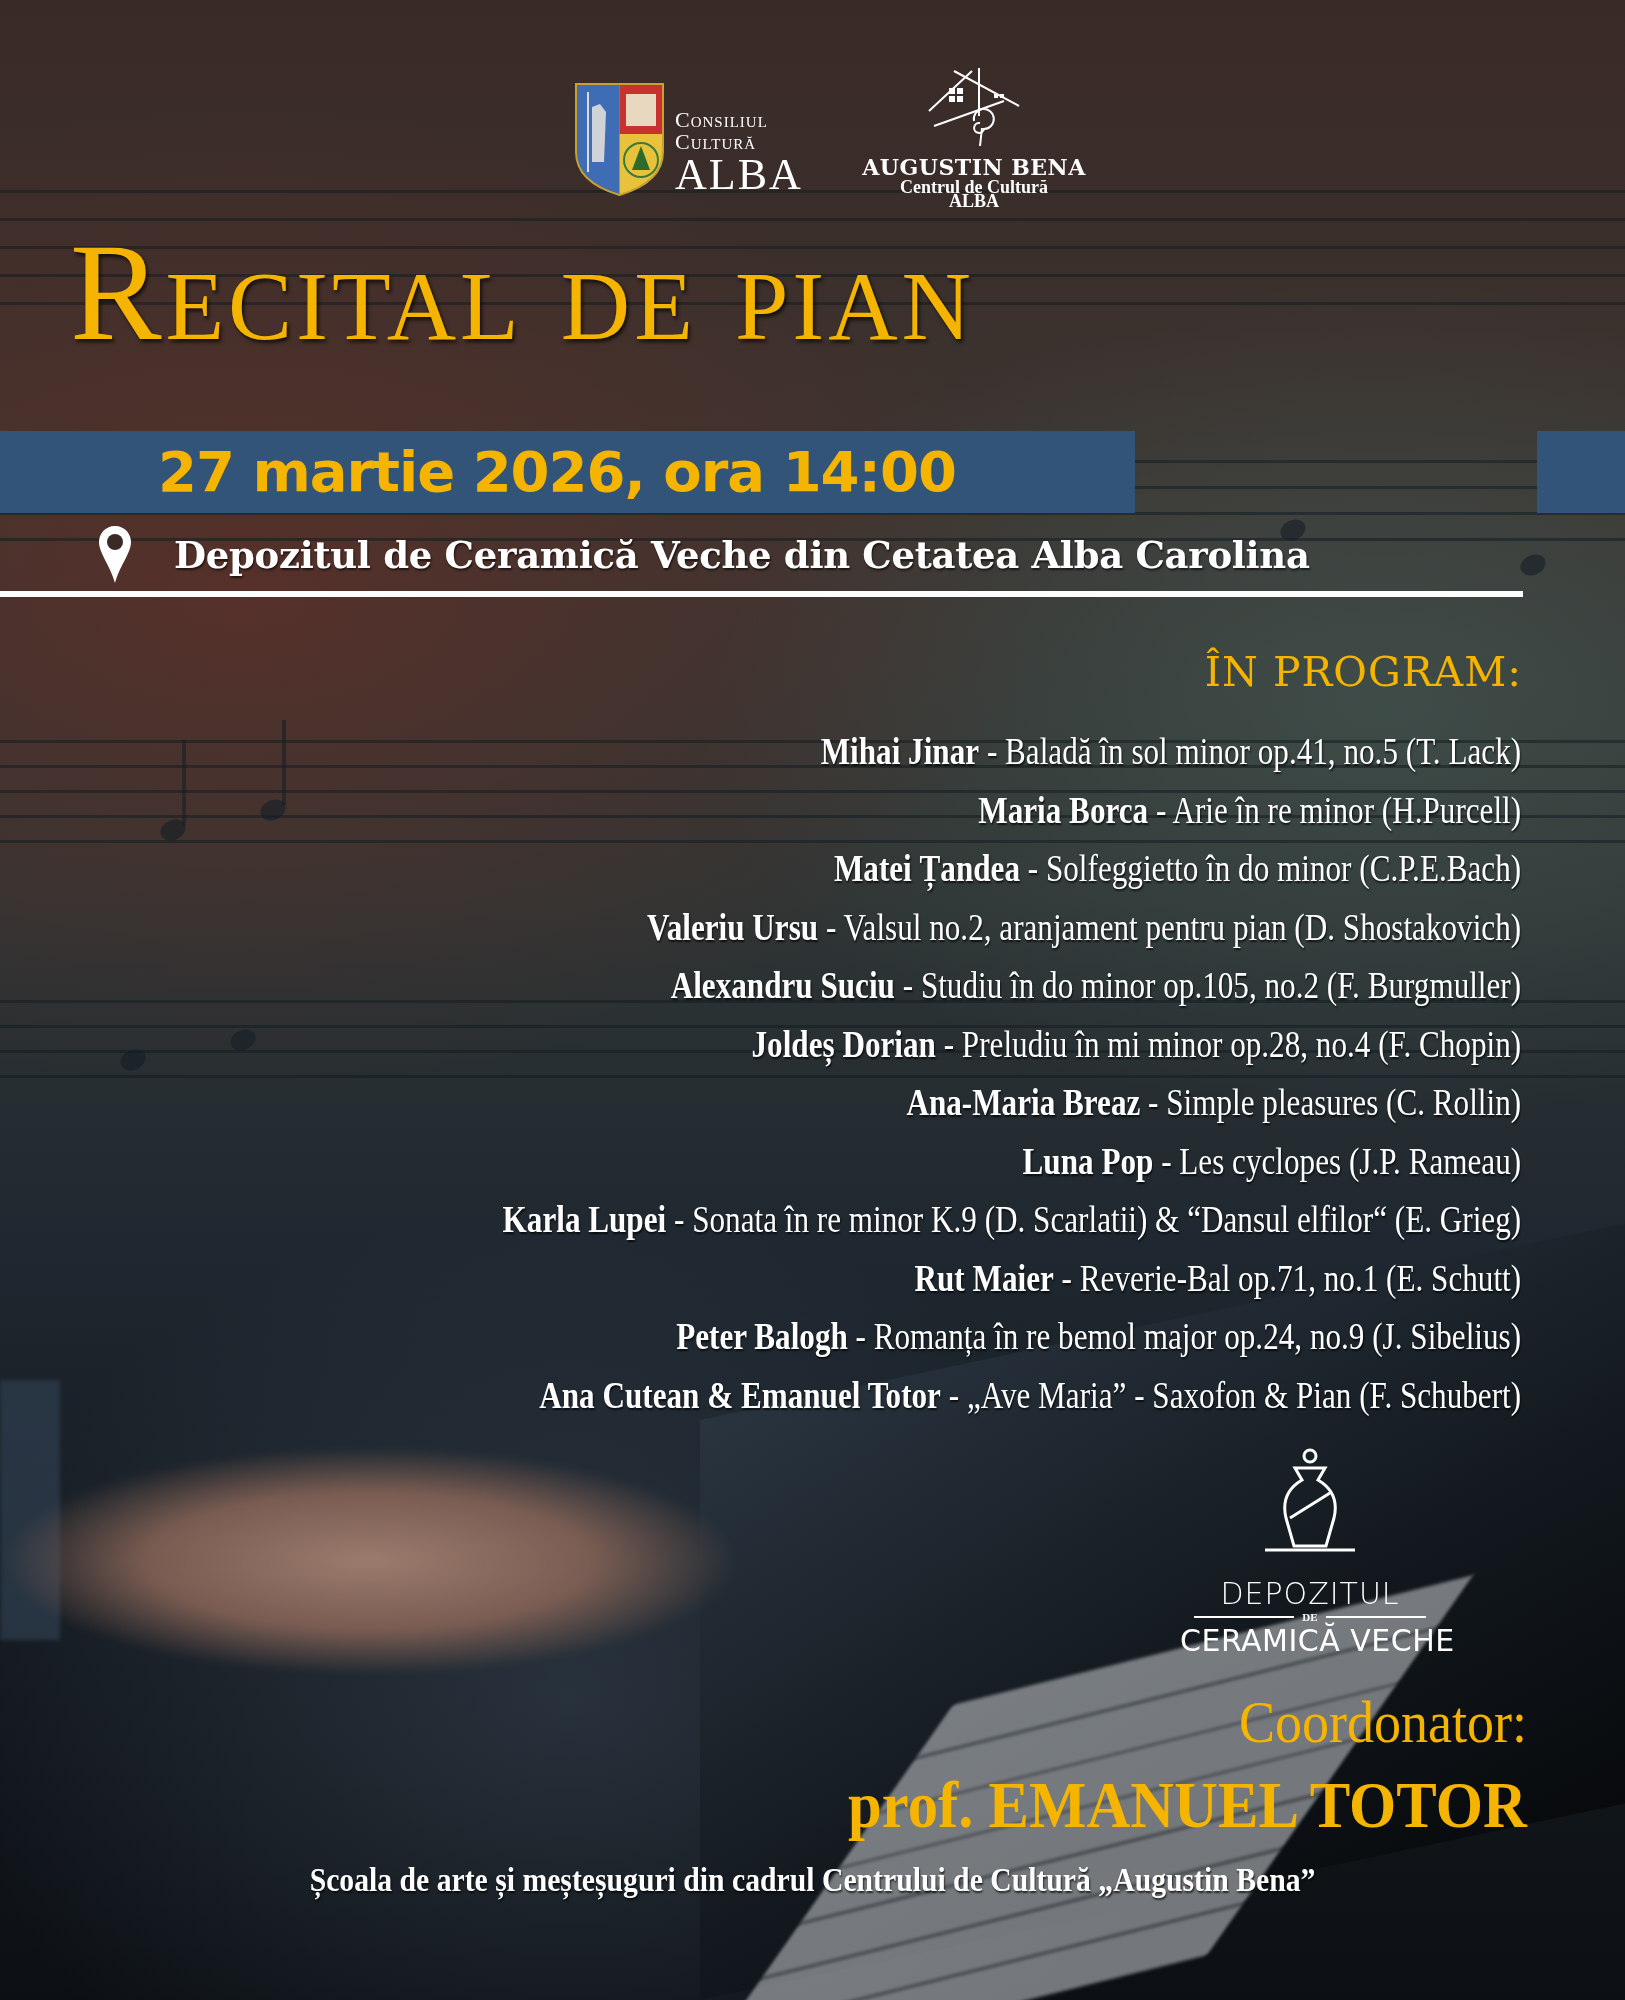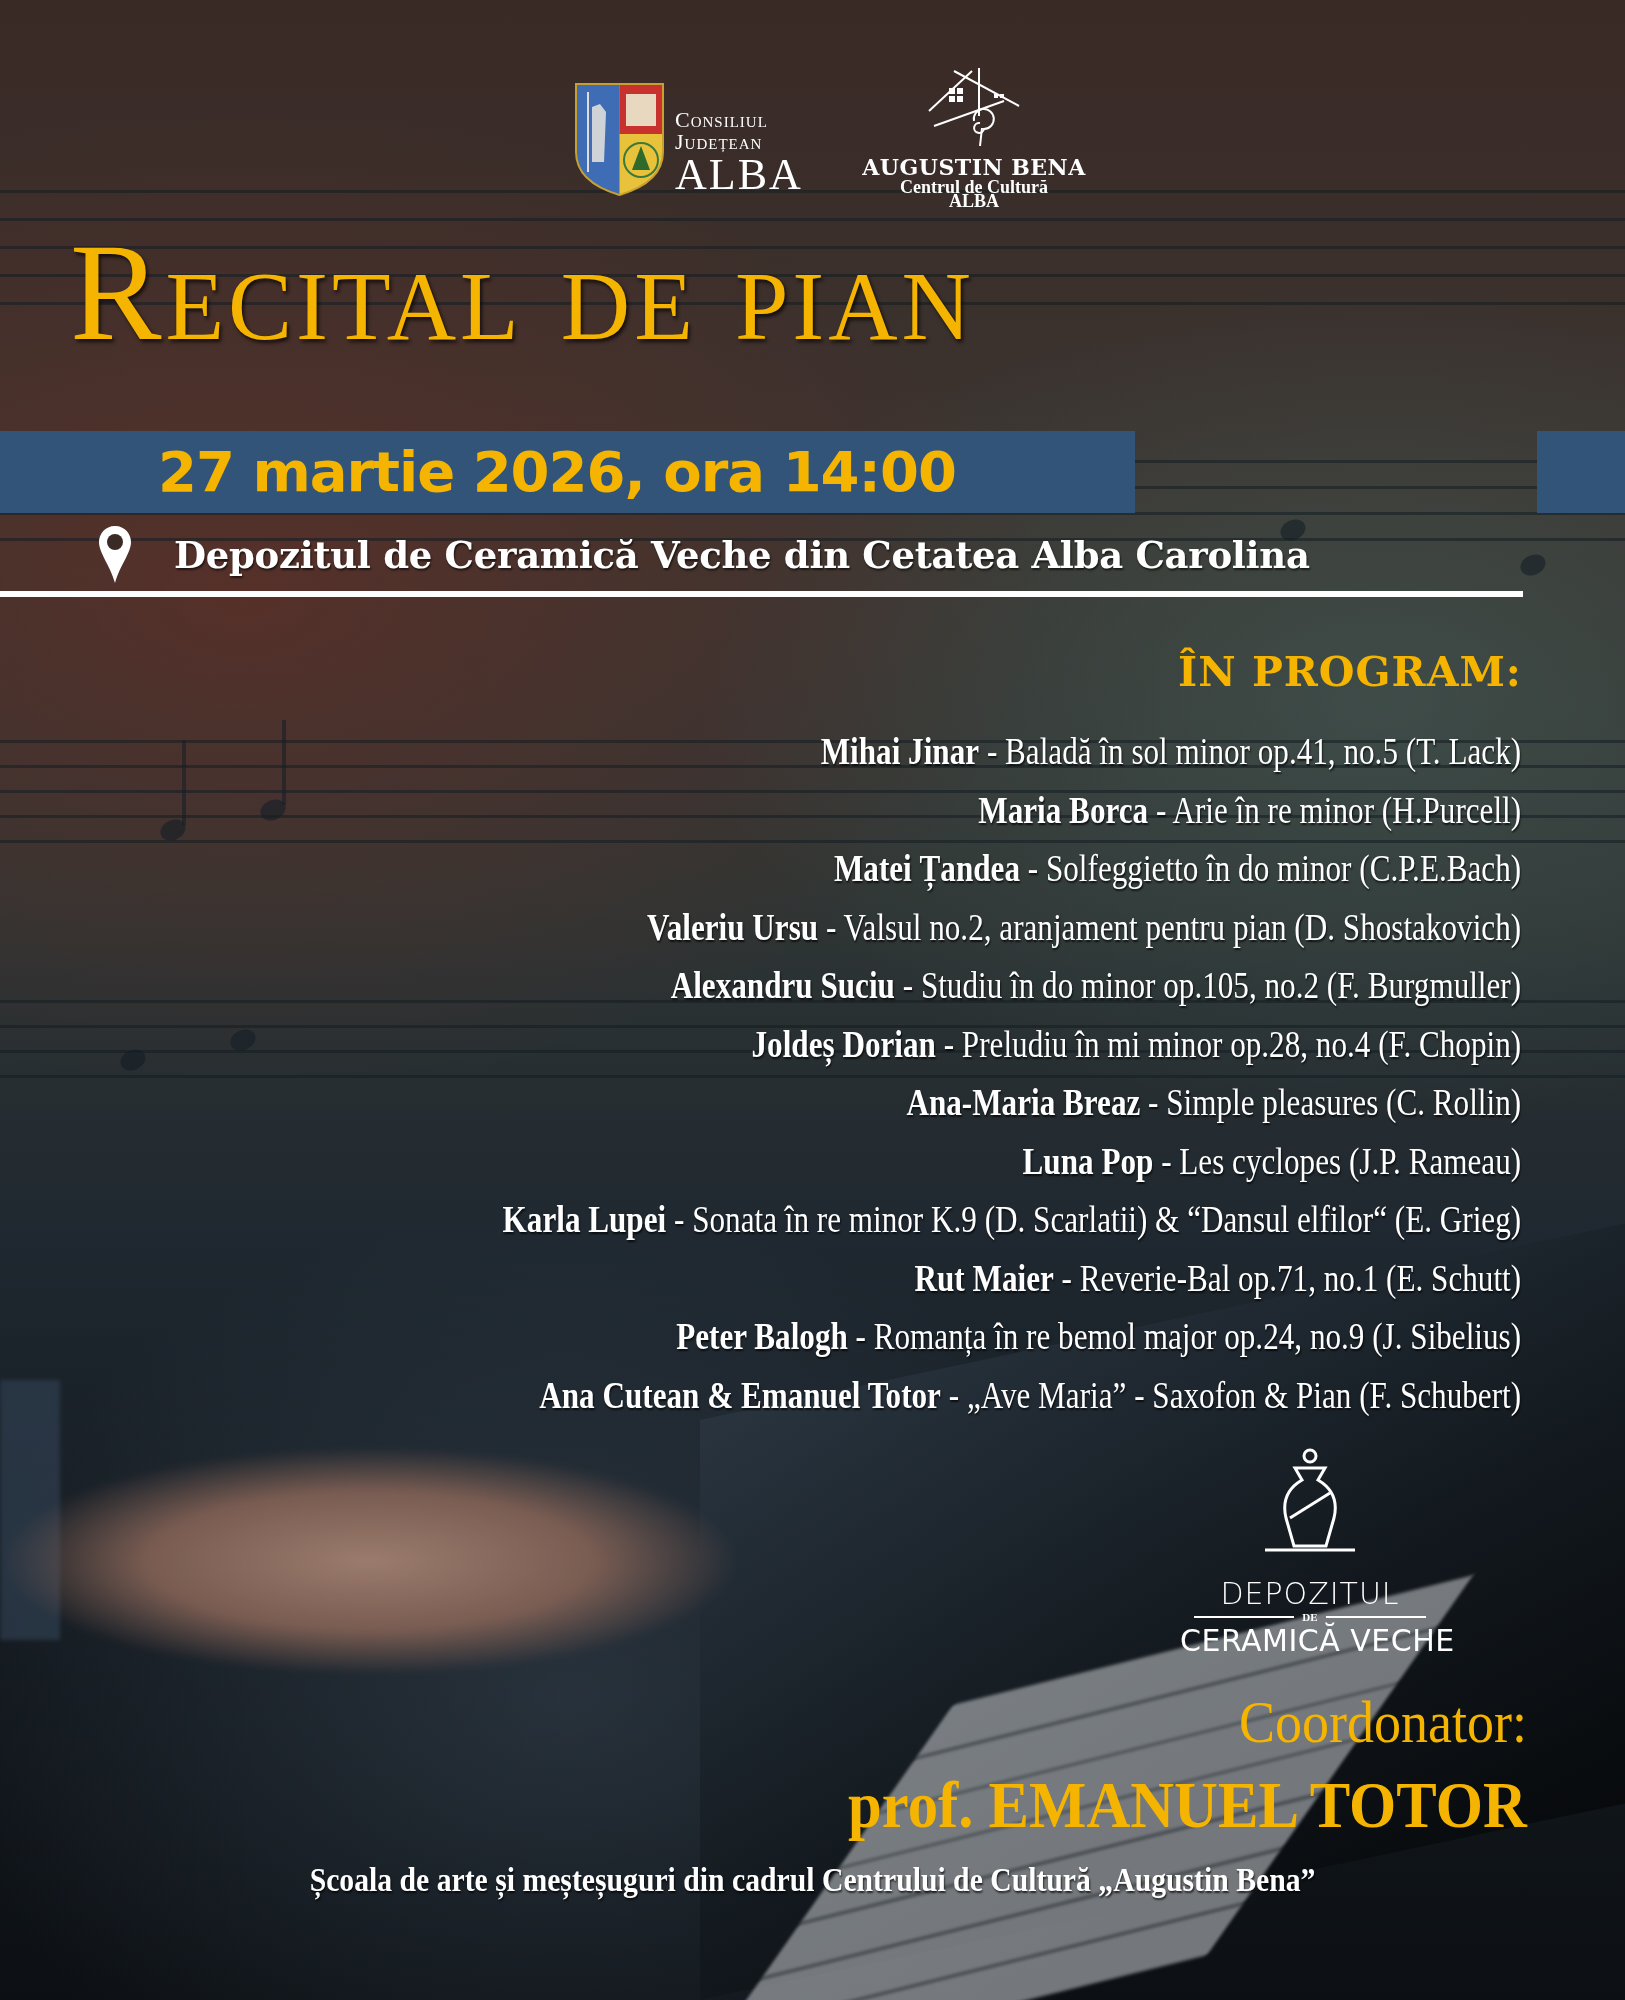--- a/index.html
+++ b/index.html
@@ -40,21 +40,21 @@
     letter-spacing:4px;line-height:1;font-variant:small-caps;text-shadow:2px 3px 4px rgba(0,0,0,.7);white-space:nowrap;
     transform:scaleX(.98);transform-origin:left;}
   .band-left{position:absolute;left:0;top:431px;width:1135px;height:82px;background:#335479;}
   .band-right{position:absolute;left:1537px;top:431px;width:88px;height:82px;background:#335479;}
   .date{position:absolute;left:158px;top:430px;color:#f4b400;font-family:"DejaVu Sans",sans-serif;font-weight:bold;
     font-size:56px;line-height:84px;letter-spacing:-1px;}
   .venue{position:absolute;left:98px;top:525px;display:flex;align-items:center;}
   .venue-text{margin-left:42px;color:#fff;font-family:"DejaVu Serif",serif;font-weight:bold;font-size:37px;
     letter-spacing:-.3px;text-shadow:1px 2px 2px rgba(0,0,0,.6);white-space:nowrap;}
   .underline{position:absolute;left:0;top:591px;width:1523px;height:6px;background:#fff;}
-  .prog-head{position:absolute;right:103px;top:648px;color:#f4b400;font-family:"DejaVu Serif",serif;font-weight:bold;
+  .prog-head{position:absolute;right:103px;top:648px;color:#f4b400;font-family:"DejaVu Serif",serif;font-weight:normal;
     font-size:41px;letter-spacing:1px;margin-left:32px;}
   .program{position:absolute;right:104px;top:722px;text-align:right;color:#fff;}
   .row{height:58.5px;font-size:38px;line-height:58.5px;white-space:nowrap;
     text-shadow:1px 2px 2px rgba(0,0,0,.7);transform:scaleX(.82);transform-origin:right;}
   .row b{font-weight:bold;}
   .depo-logo{position:absolute;left:1180px;top:1448px;width:260px;text-align:center;color:#fff;}
   .depo1{font-family:"DejaVu Sans",sans-serif;font-size:30px;font-weight:300;letter-spacing:1px;margin-top:14px;}
   .depo-de{display:flex;align-items:center;justify-content:center;gap:8px;font-family:Liberation Serif, serif;font-size:11px;font-weight:bold;}
   .depo-de span.l{display:block;height:2px;width:100px;background:#fff;}
   .depo2{font-family:"DejaVu Sans",sans-serif;font-size:30px;letter-spacing:.5px;white-space:nowrap;}
@@ -119,21 +119,21 @@
       <rect x="52" y="12" width="30" height="32" fill="#e8d8c0"></rect>
       <circle cx="67" cy="78" r="17" fill="#e8c23a" stroke="#3b7a3a" stroke-width="2"></circle>
       <path d="M67 64 L58 88 H76 Z" fill="#2f6a2d"></path>
       <path d="M18 25 L26 22 L32 30 L30 80 L18 80 Z" fill="#cfd3d8"></path>
       <line x1="14" y1="10" x2="14" y2="90" stroke="#ddd" stroke-width="2"></line>
       <path d="M2 2 H89 V70 Q89 100 45.5 113 Q2 100 2 70 Z" fill="none" stroke="#c8a030" stroke-width="2"></path>
     </svg>
   </div>
   <div class="cj-text">
     <div class="cj-small">Consiliul</div>
-    <div class="cj-small">Județean</div>
+    <div class="cj-small">Cultură</div>
     <div class="cj-big">ALBA</div>
   </div>
 </div>
 
 <div class="logo-ab">
   <svg width="100" height="82" viewBox="0 0 100 82">
     <g stroke="#fff" stroke-width="2" fill="none">
       <line x1="5" y1="45" x2="48" y2="5"></line>
         <line x1="30" y1="5" x2="95" y2="40"></line>
       <line x1="10" y1="60" x2="80" y2="35"></line>

